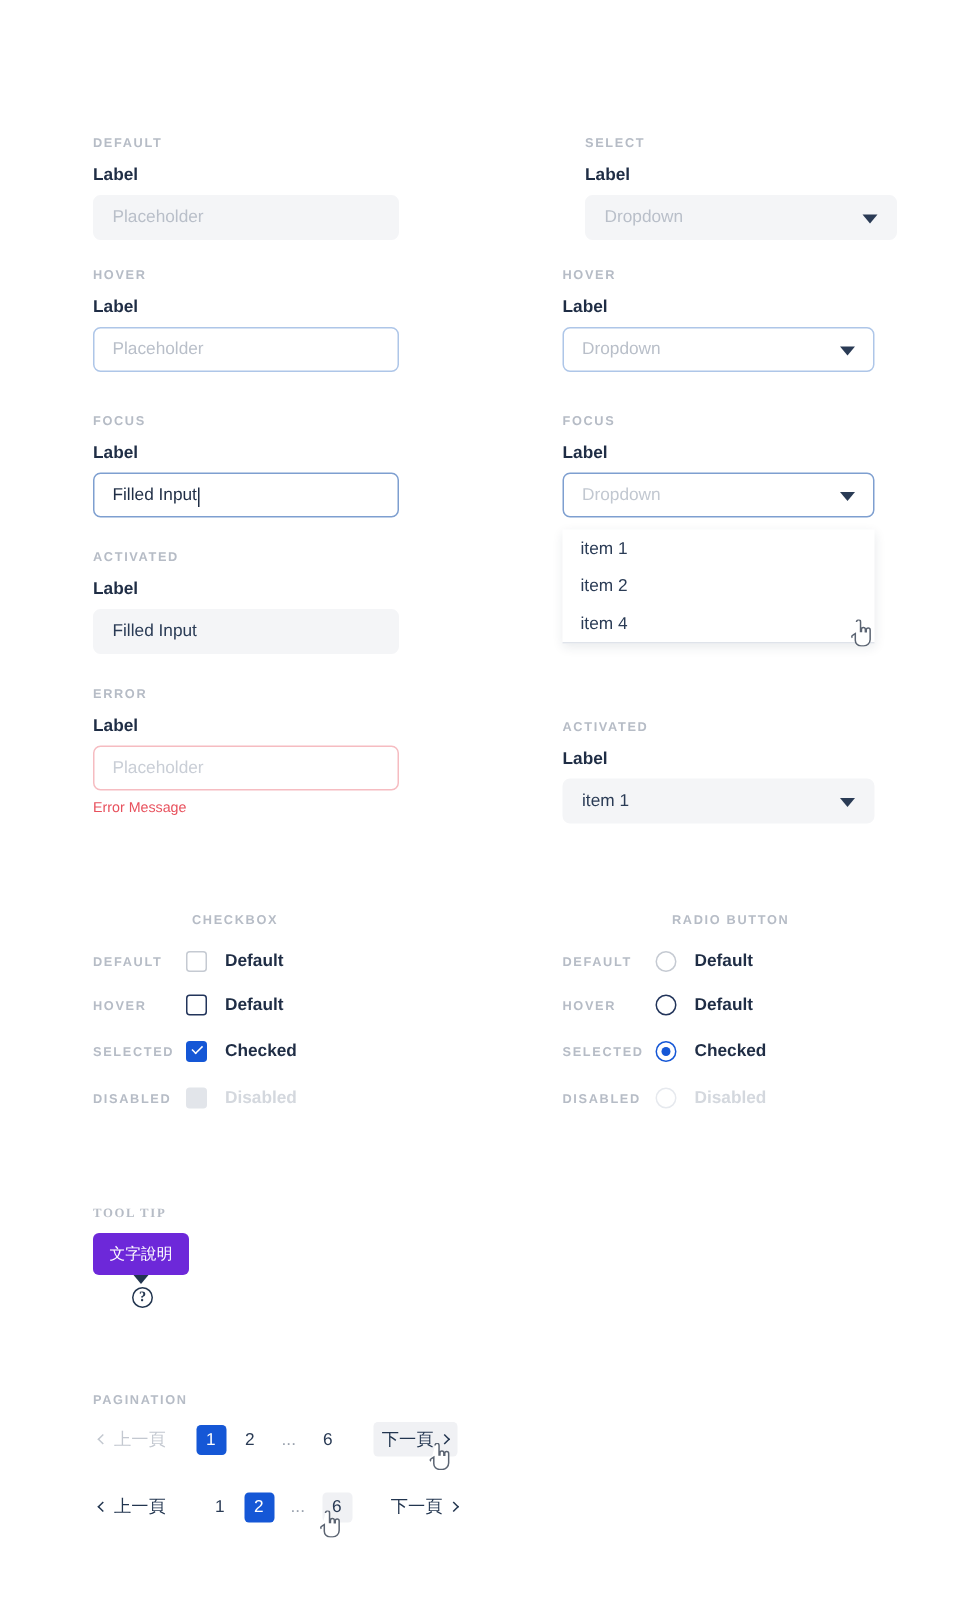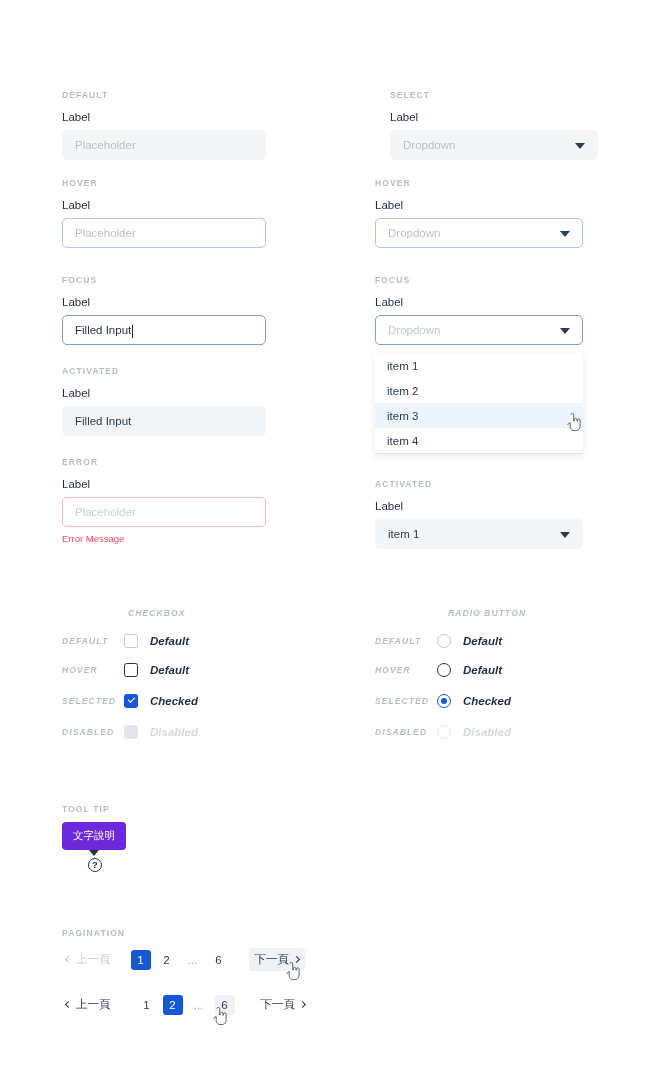--- a/index.html
+++ b/index.html
@@ -40,21 +40,21 @@
   .state-label {
     font-size: 8.5px;
     letter-spacing: 1.1px;
     color: #b6bcc6;
     font-weight: bold;
     text-transform: uppercase;
   }
 
   .field-label {
     font-size: 11.5px;
-    font-weight: normal;
+    font-weight: bold;
     color: #1f2d45;
   }
 
   
   .field-block { position: absolute; }
   .field-block .state-label { display: block; }
   .field-block .field-label { display: block; margin-top: 11px; }
 
   .control {
     position: relative;
@@ -137,21 +137,21 @@
     height: 25px;
     display: flex;
     align-items: center;
     padding-left: 12px;
     font-size: 11.5px;
     color: #2a3b55;
   }
   .dd-item.hl { background: #eef4fc; }
 
   
-  .matrix { position: absolute; font-style: italic; }
+  .matrix { position: absolute; }
   .matrix-title {
     position: absolute;
     top: 0;
     font-size: 8.5px;
     letter-spacing: 1.1px;
     color: #b6bcc6;
     font-weight: bold;
   }
   .mrow {
     position: absolute;
@@ -374,21 +374,20 @@
     <span class="state-label">FOCUS</span>
     <span class="field-label">Label</span>
     <div class="control st-focus wide">
       <span style="color:#c2c8d1;">Dropdown</span>
       <span class="chev"></span>
     </div>
 
     <div class="dropdown-menu">
       <div class="dd-item">item 1</div>
       <div class="dd-item">item 2</div>
-      <div class="dd-item hl">item 3</div>
       <div class="dd-item">item 4</div>
     </div>
   </div>
 
   <div class="field-block" style="left:375px; top:479px;">
     <span class="state-label">ACTIVATED</span>
     <span class="field-label">Label</span>
     <div class="control st-activated wide">
       <span>item 1</span>
       <span class="chev"></span>
@@ -460,21 +459,21 @@
 
     <div class="mrow" style="left:0; top:116px;">
       <span class="state-label">DISABLED</span>
       <span class="ctl-wrap">
           <span class="radio rb-disabled"></span>
         </span>
       <span class="opt-text dim">Disabled</span>
     </div>
   </div>
 
-  <div class="tooltip-section" style="left:62px; top:798px; width:200px; height:100px;">
+  <div class="tooltip-section" style="left:62px; top:798px; width:200px; height:100px;font-family:Liberation Serif, serif;">
     <span class="state-label">TOOL TIP</span>
     <div class="bubble">文字說明</div>
     <div class="help-icon">?</div>
   </div>
 
   <span class="state-label" style="position:absolute; left:62px; top:928px;text-align:center;">PAGINATION</span>
 
   <div class="pagination" style="left:60px; top:948px;">
     <div class="pg-prev pg-dim">
       <span class="arrow-left"></span>

